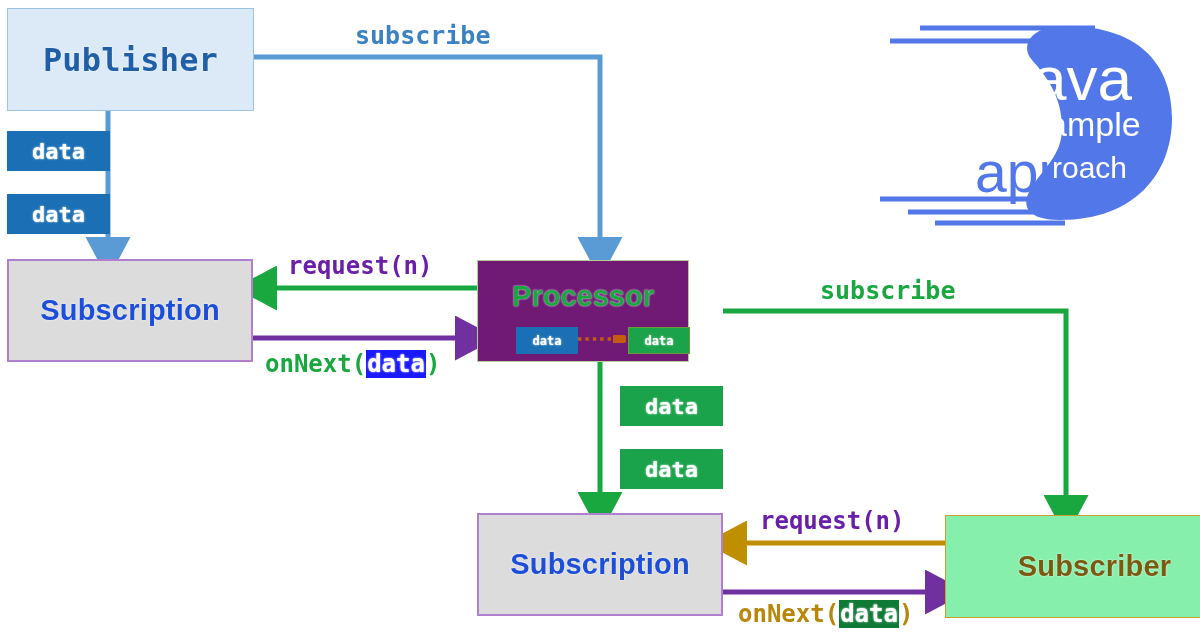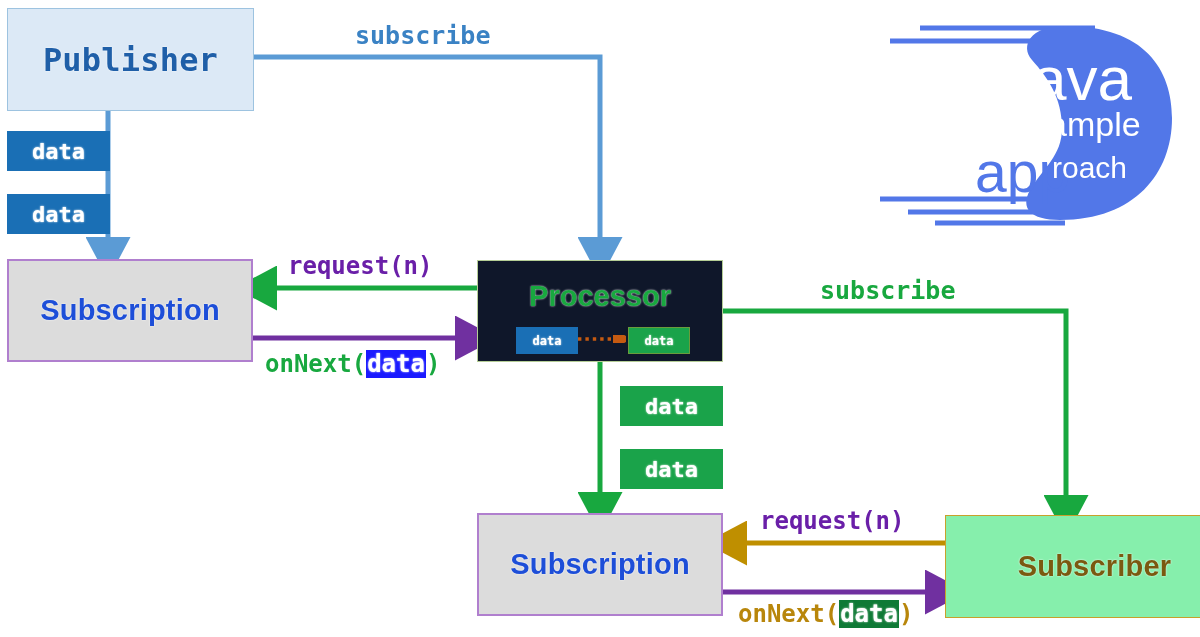--- a/index.html
+++ b/index.html
@@ -50,22 +50,22 @@
   .subscription .lbl{
     font-size:29px;
     color:#1d4ed8;
     text-shadow:0 0 2px #ffffff;
   }
   #subscription-pub{ left:7px; top:259px; width:246px; height:103px; }
   #subscription-sub{ left:477px; top:513px; width:246px; height:103px; }
 
   
   #processor{
-    left:477px; top:260px; width:246px; height:102px;
-    background:#0f172a;
+    left:477px; top:260px; width:212px; height:102px;
+    background:#701a75;
     border:1.5px solid #b5cd96;
     display:block;
   }
   #processor .proc-title{
     position:absolute;
     left:0; right:0; top:19px;
     text-align:center;
     font-size:29px;
     font-weight:bold;
     color:#18a83f;

